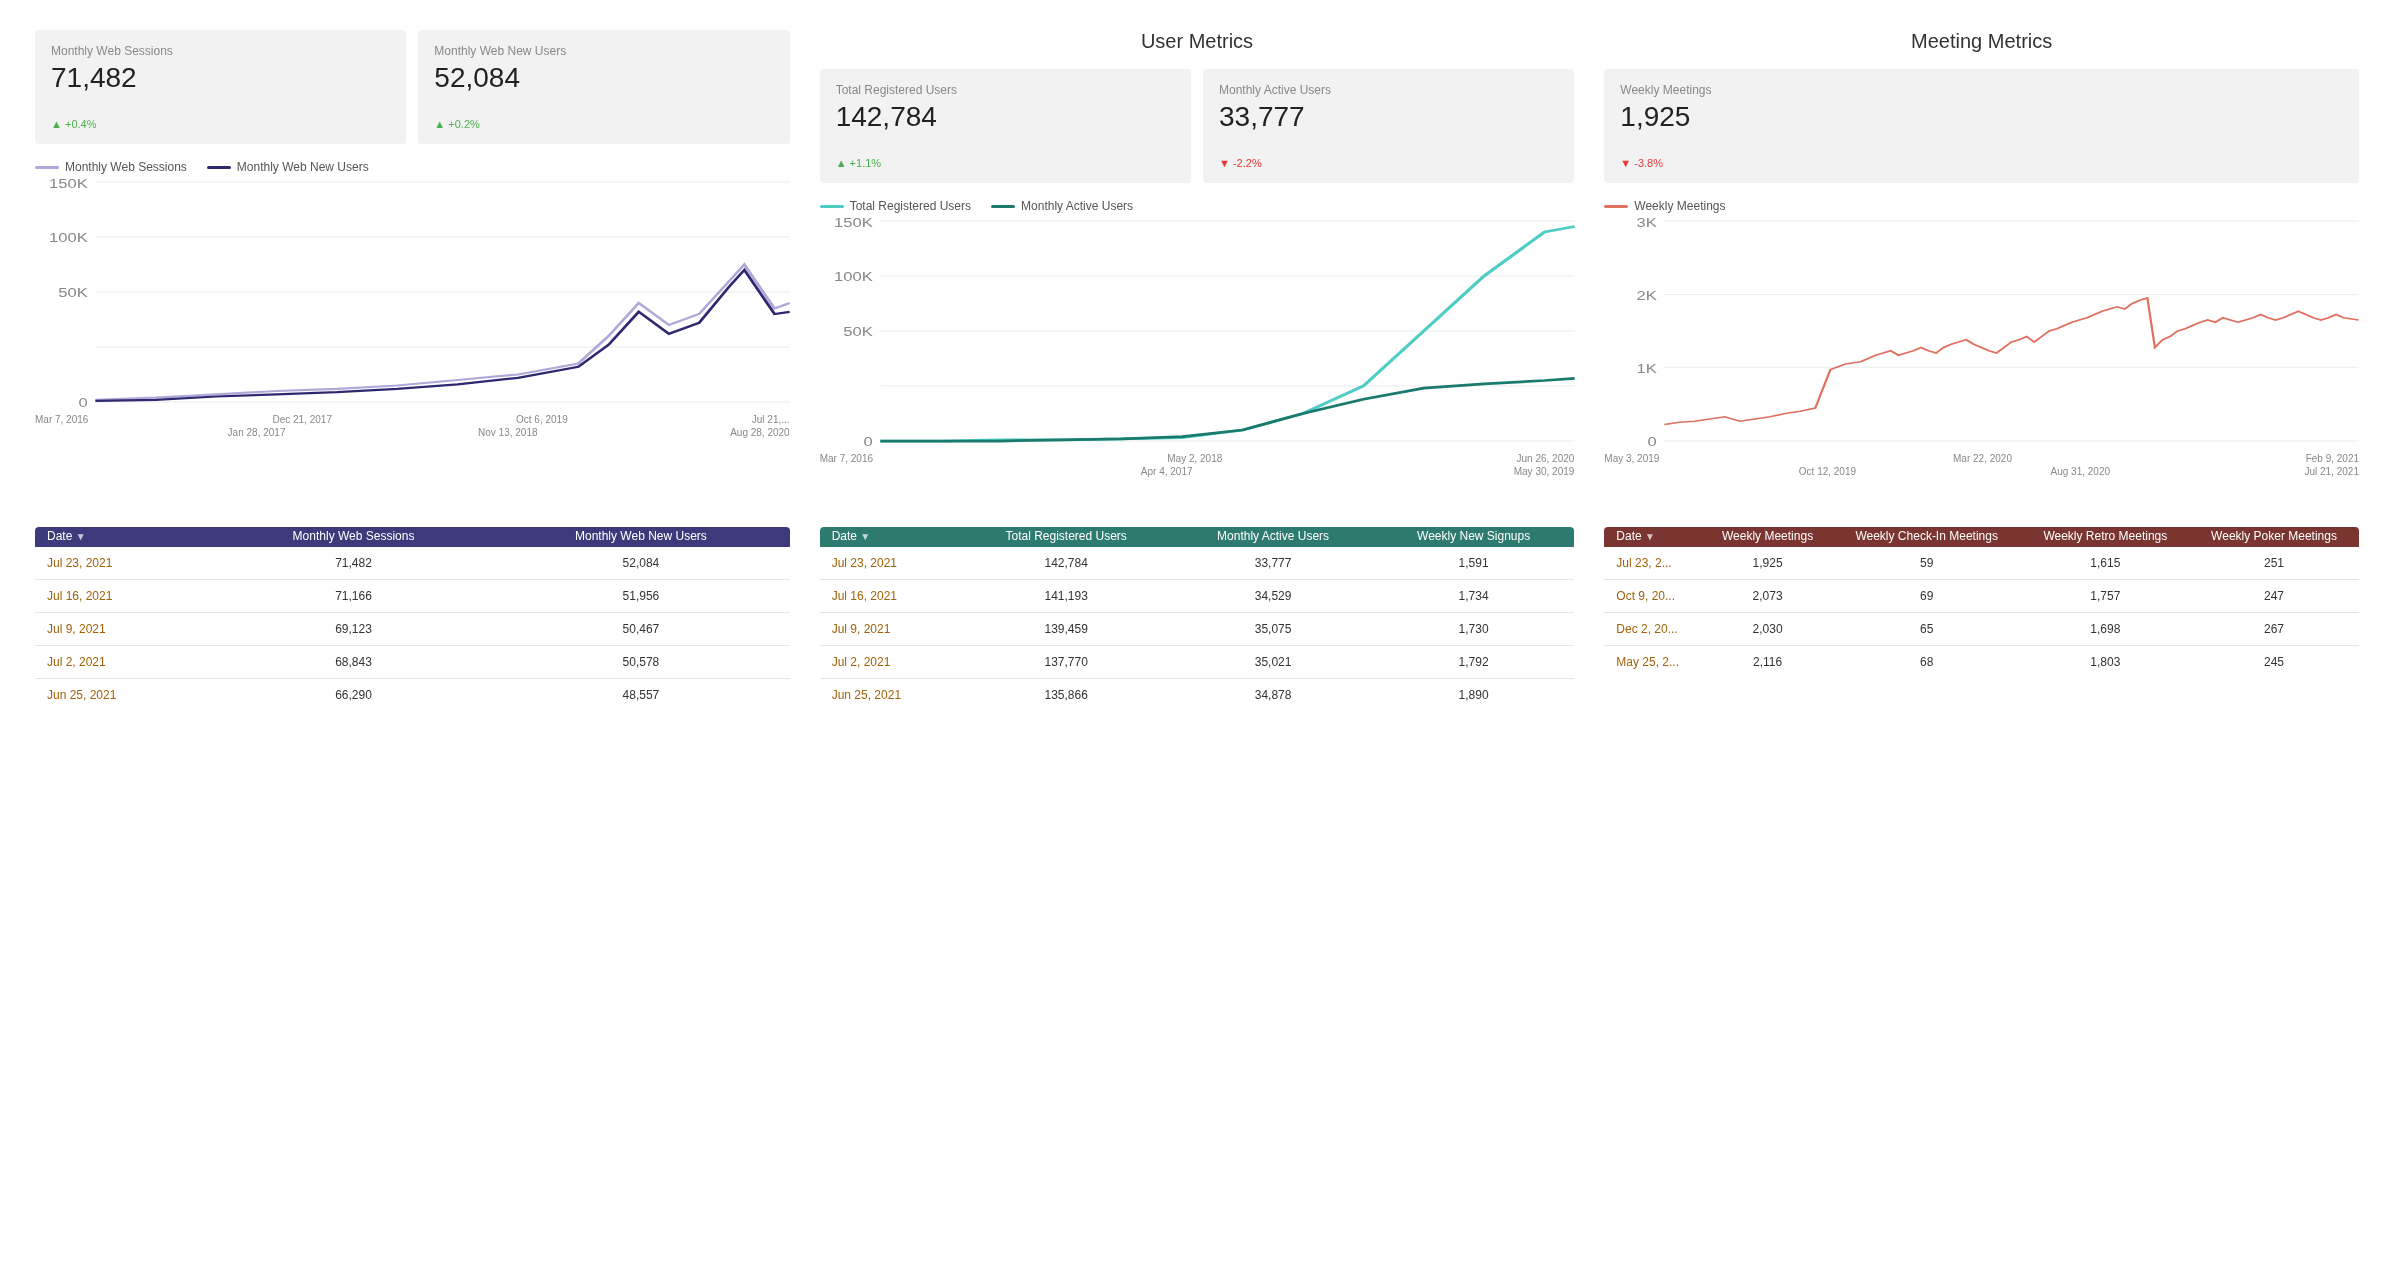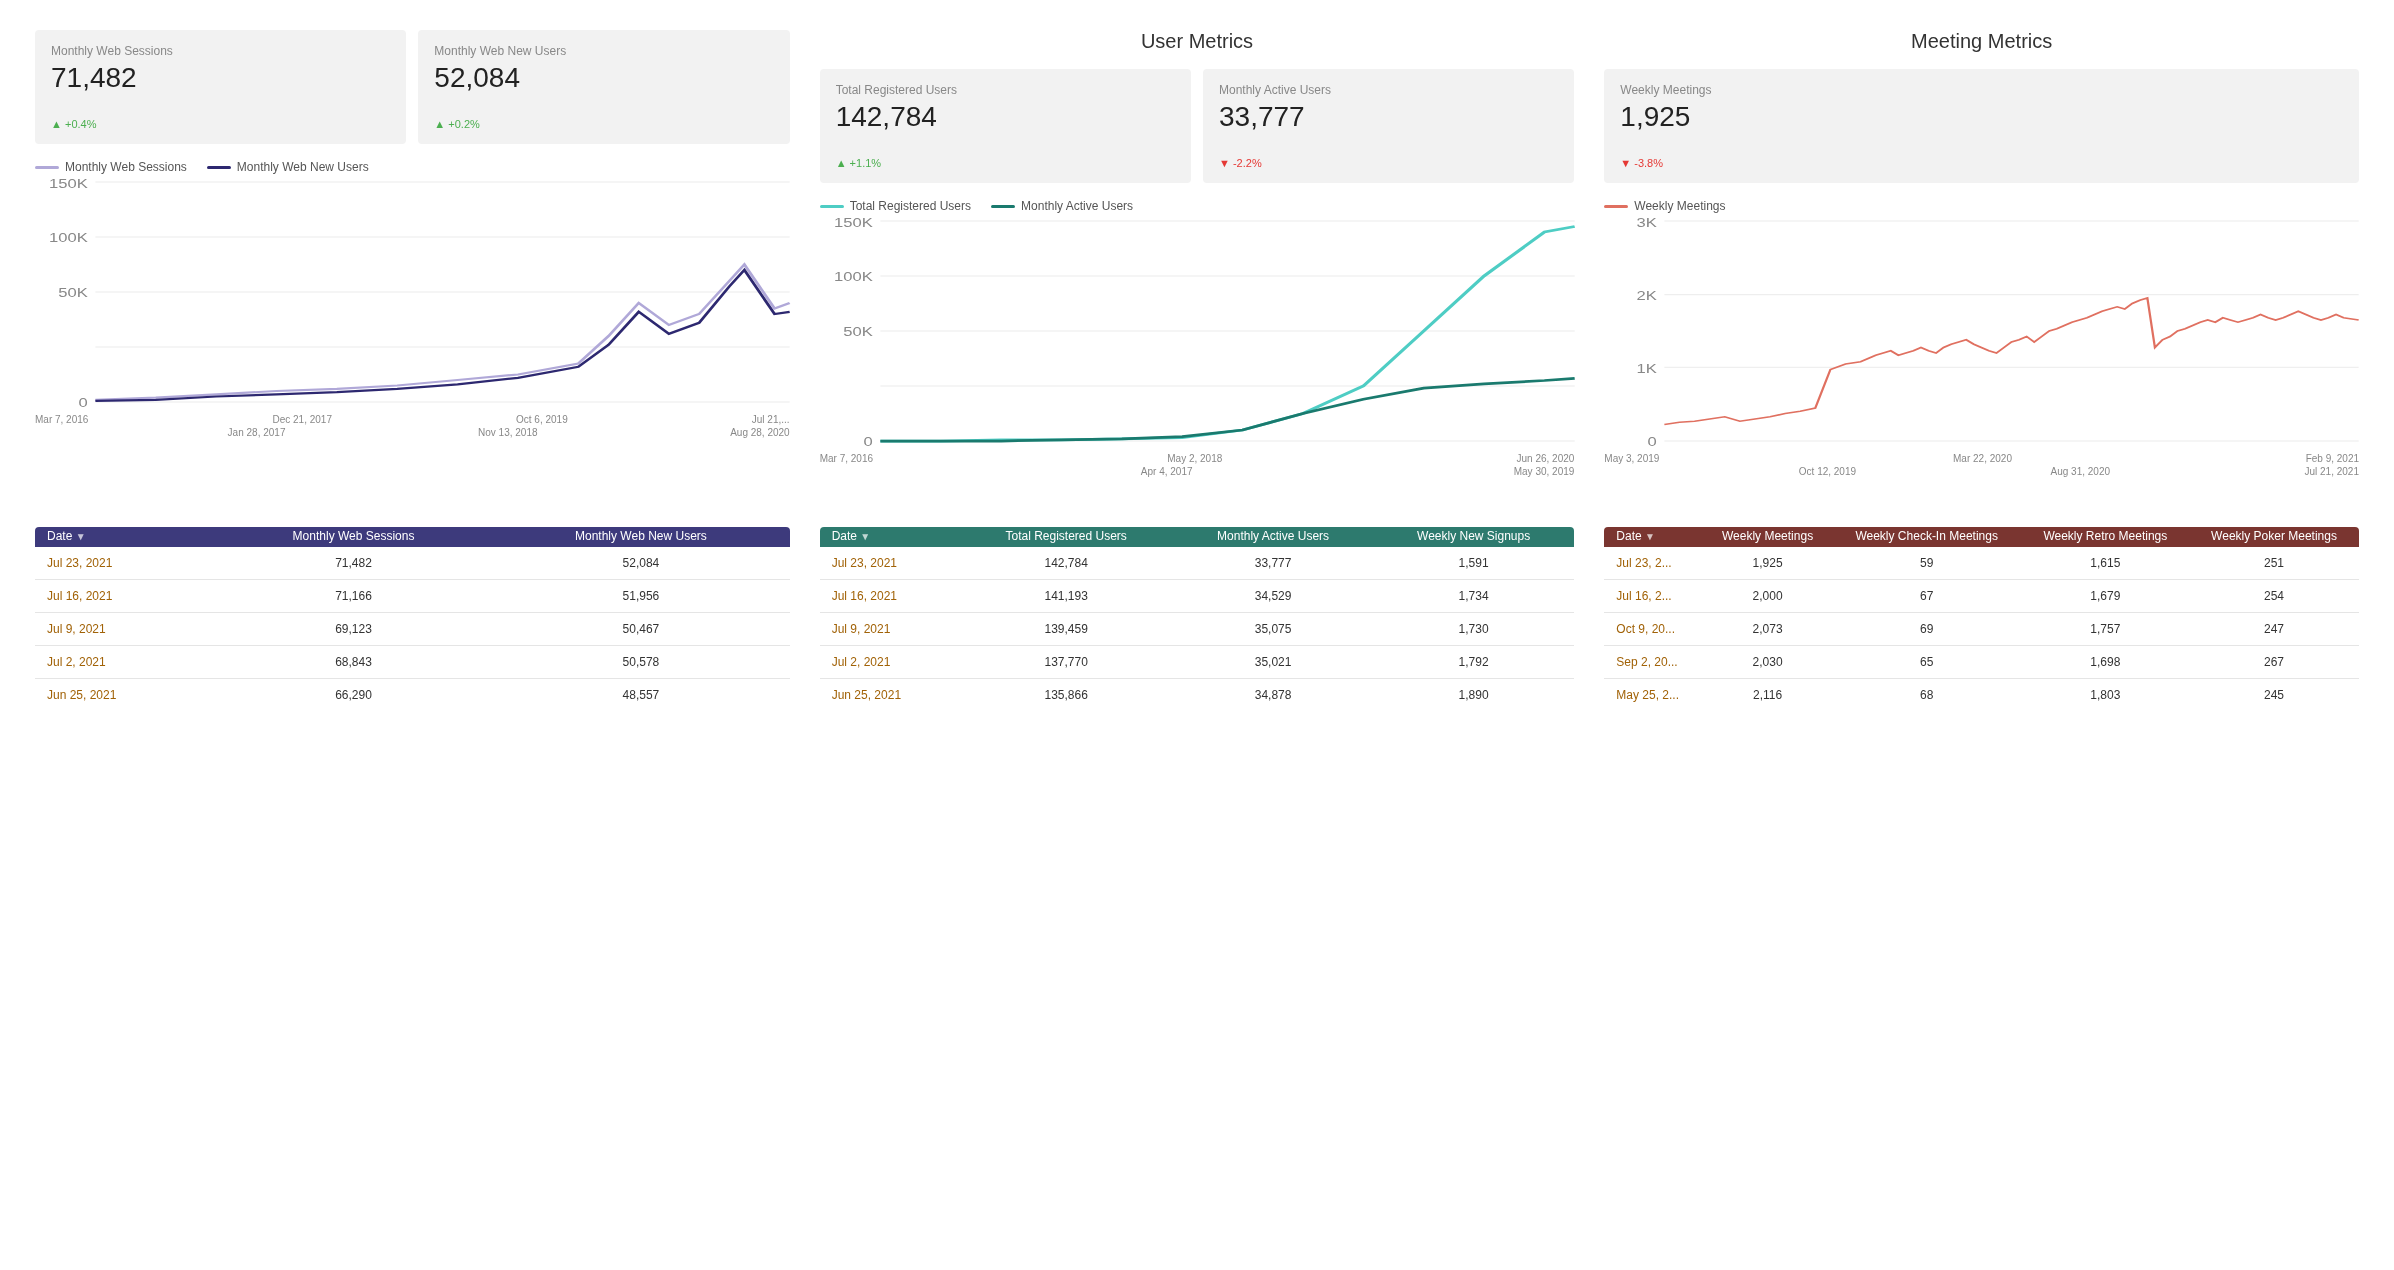--- a/index.html
+++ b/index.html
@@ -418,35 +418,28 @@
         </thead>
         <tbody>
           <tr>
             <td>Jul 23, 2...</td>
             <td>1,925</td>
             <td>59</td>
             <td>1,615</td>
             <td>251</td>
           </tr>
           <tr>
-            <td>Jul 16, 2...</td>
-            <td>2,000</td>
-            <td>67</td>
-            <td>1,679</td>
-            <td>254</td>
-          </tr>
-          <tr>
             <td>Oct 9, 20...</td>
             <td>2,073</td>
             <td>69</td>
             <td>1,757</td>
             <td>247</td>
           </tr>
           <tr>
-            <td>Sep 2, 20...</td>
+            <td>Dec 2, 20...</td>
             <td>2,030</td>
             <td>65</td>
             <td>1,698</td>
             <td>267</td>
           </tr>
           <tr>
             <td>May 25, 2...</td>
             <td>2,116</td>
             <td>68</td>
             <td>1,803</td>

